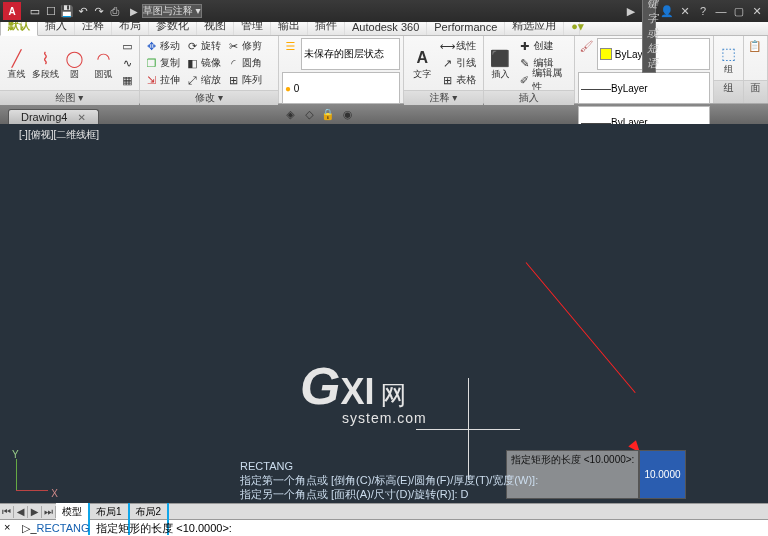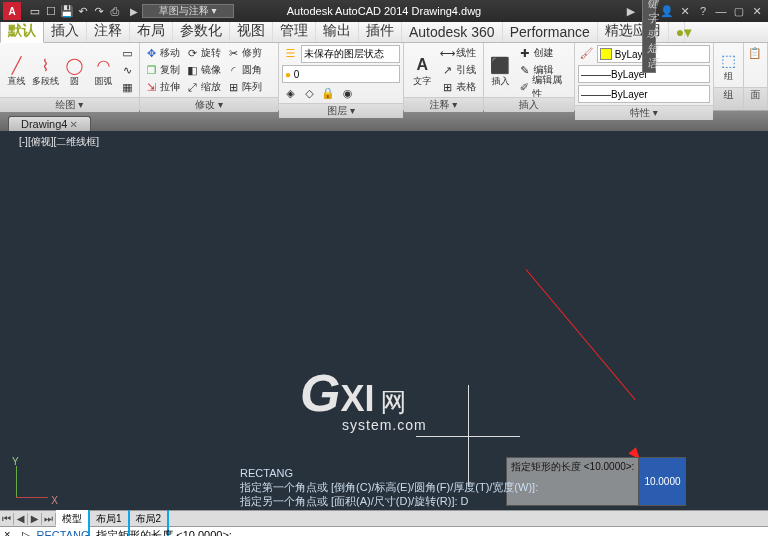--- a/index.html
+++ b/index.html
@@ -4,49 +4,49 @@
 <style>
 * { margin: 0; padding: 0; box-sizing: border-box; font-family: "Microsoft YaHei", "SimSun", Arial, sans-serif; }
 body { width: 768px; height: 536px; background: #fff; overflow: hidden; position: relative; }
 
 
 .titlebar { height: 22px; background: linear-gradient(#3a3a3a, #2a2a2a); display: flex; align-items: center; color: #ccc; font-size: 11px; position: relative; }
 .titlebar .app-icon { width: 18px; height: 18px; background: #c23; margin: 0 3px; display: flex; align-items: center; justify-content: center; color: #fff; font-size: 10px; font-weight: bold; }
 .titlebar .qat { display: flex; gap: 2px; margin-left: 4px; }
 .titlebar .qat span { width: 14px; height: 14px; display: inline-flex; align-items: center; justify-content: center; color: #ddd; font-size: 11px; }
 .titlebar .ws-label { margin-left: 8px; color: #ccc; font-size: 10px; }
-.titlebar .ws-combo { margin-left: 4px; background: #555; border: 1px solid #777; color: #ddd; font-size: 10px; padding: 0 16px; height: 14px; line-height: 12px; }
+.titlebar .ws-combo { margin-left: 4px; background: #555; border: 1px solid #777; color: #ddd; font-size: 10px; padding: 0 0; height: 14px; line-height: 12px; }
 .titlebar .title-center { position: absolute; left: 50%; transform: translateX(-50%); color: #fff; font-size: 11px; }
 .titlebar .right { position: absolute; right: 4px; display: flex; align-items: center; gap: 4px; }
 .titlebar .search-box { background: #555; border: 1px solid #777; font-size: 10px; padding: 1px 4px; color: #aaa; font-style: italic; width: 90px; }
 .titlebar .right span { color: #ccc; font-size: 11px; width: 14px; text-align: center; }
 
 
-.tabs { height: 21px; background: linear-gradient(#fafafa, #e6e6e6); border-bottom: 1px solid #bbb; display: flex; align-items: flex-end; font-size: 14px; }
+.tabs { height: 14px; background: linear-gradient(#fafafa, #e6e6e6); border-bottom: 1px solid #bbb; display: flex; align-items: flex-end; font-size: 11px; }
 .tab { padding: 2px 7px; color: #333; cursor: pointer; border-right: 1px solid #ddd; }
 .tab.active { background: #fff; border: 1px solid #bbb; border-bottom: 1px solid #fff; margin-bottom: -1px; color: #9a2; font-weight: bold; }
 .tab.dot { width: 16px; text-align: center; color: #9a2; font-weight: bold; }
 
 
 .ribbon { height: 68px; background: linear-gradient(#f8f8f8, #eee); border-bottom: 1px solid #aaa; display: flex; }
 .panel { border-right: 1px solid #ccc; display: flex; flex-direction: column; }
 .panel-body { flex: 1; display: flex; padding: 2px 3px; gap: 2px; }
 .panel-title { height: 23px; background: linear-gradient(#e0e0e0,#d0d0d0); font-size: 10px; color: #444; text-align: center; border-top: 1px solid #ccc; }
 .btn-big { display: flex; flex-direction: column; align-items: center; justify-content: center; width: 30px; font-size: 10px; color: #333; }
 .btn-big .ico { width: 22px; height: 22px; display: flex; align-items: center; justify-content: center; font-size: 16px; color: #d44; }
 .btn-big .lbl { font-size: 9px; line-height: 10px; text-align: center; }
 .col { display: flex; flex-direction: column; gap: 1px; justify-content: center; }
 .btn-sm { display: flex; align-items: center; gap: 2px; font-size: 10px; color: #333; height: 16px; padding: 0 2px; }
 .btn-sm .ico { width: 13px; height: 13px; display: inline-flex; align-items: center; justify-content: center; font-size: 11px; }
-.combo { background: #fff; border: 1px solid #bbb; font-size: 10px; padding: 0 2px; height: 18px; display: flex; align-items: center; }
+.combo { background: #fff; border: 1px solid #bbb; font-size: 10px; padding: 0 2px; height: 32px; display: flex; align-items: center; }
 .swatch-yellow { width: 12px; height: 12px; background: #ff0; border: 1px solid #888; }
 
 
 .filetabs { height: 20px; background: linear-gradient(#888, #666); display: flex; align-items: flex-end; padding-left: 8px; }
-.filetab { background: linear-gradient(#ddd,#bbb); padding: 1px 12px; font-size: 11px; color: #222; border-radius: 3px 3px 0 0; border: 1px solid #555; border-bottom: none; display: flex; align-items: center; gap: 2px; }
+.filetab { background: linear-gradient(#ddd,#bbb); padding: 1px 12px; font-size: 11px; color: #222; border-radius: 3px 3px 0 0; border: 1px solid #555; border-bottom: none; display: flex; align-items: center; gap: 10px; }
 .filetab .x { color: #666; font-size: 10px; }
 
 
 .viewport { position: relative; height: 379px; background: #28323c; overflow: hidden; }
 .vp-label { position: absolute; top: 4px; left: 19px; color: #e8e8e8; font-size: 10px; }
 .watermark { position: absolute; left: 300px; top: 232px; color: #e5e5e5; font-family: Georgia, serif; }
 .watermark .g { font-size: 52px; font-weight: bold; font-style: italic; }
 .watermark .xi { font-size: 36px; font-weight: bold; }
 .watermark .net { font-size: 26px; margin-left: 6px; font-family: "SimSun"; }
 .watermark .sys { font-size: 14px; letter-spacing: 1px; margin-left: 42px; display: block; margin-top: -6px; }
@@ -85,21 +85,20 @@
   <div class="qat">
     <span>▭</span>
     <span>☐</span>
     <span>💾</span>
     <span>↶</span>
     <span>↷</span>
     <span>⎙</span>
   </div>
   <span class="ws-label">▶</span>
   <span class="ws-combo">草图与注释 ▾</span>
-  <div class="title-center">Autodesk AutoCAD 2014   Drawing4.dwg</div>
   <div class="right">
     <span>▶</span>
     <span class="search-box">键入关键字或短语</span>
     <span>👤</span>
     <span>✕</span>
     <span>?</span>
     <span>—</span>
     <span>▢</span>
     <span>✕</span>
   </div>

